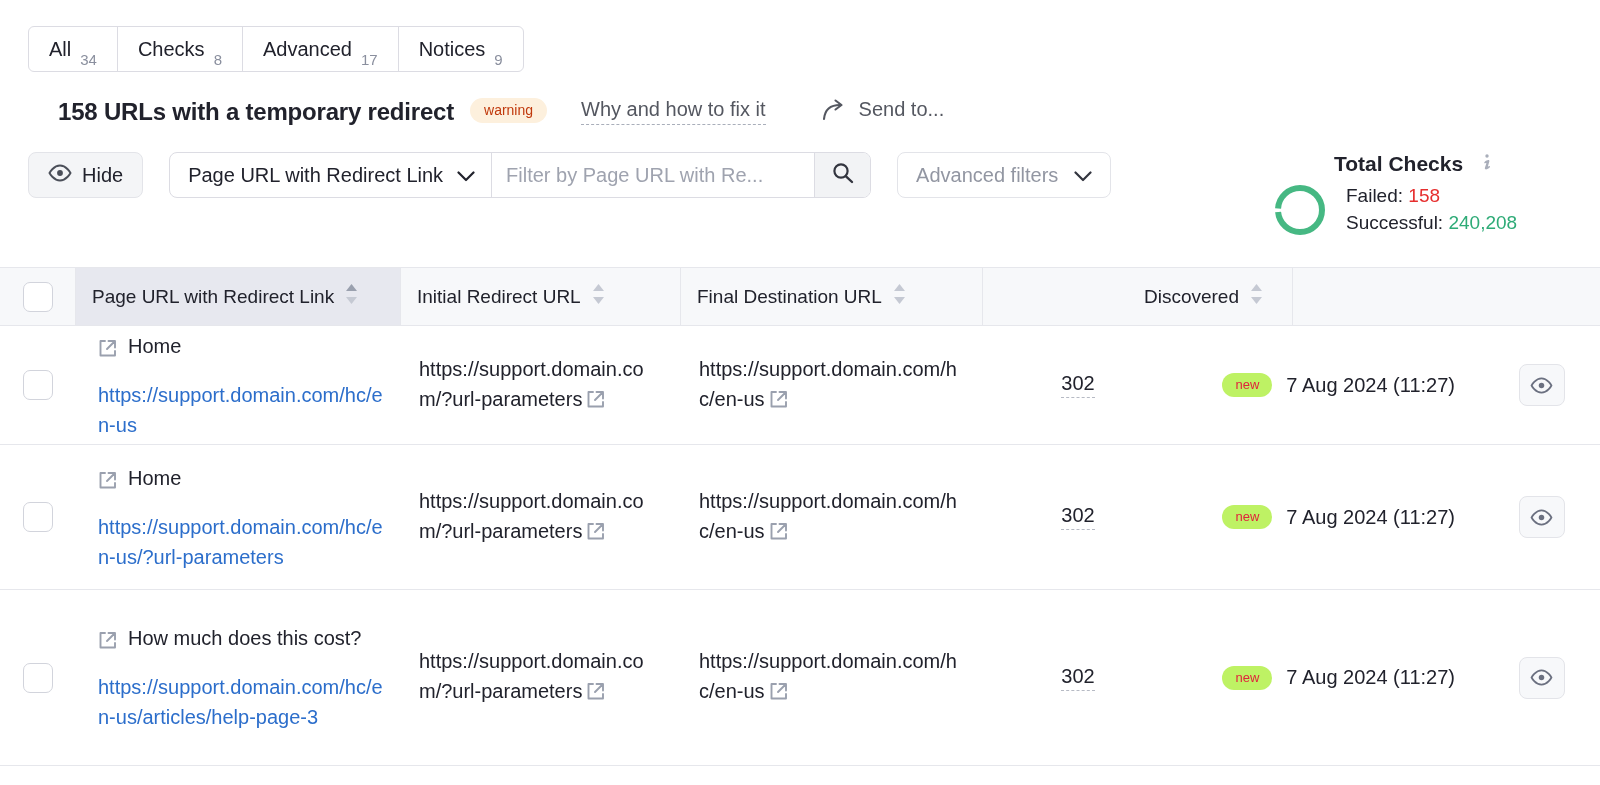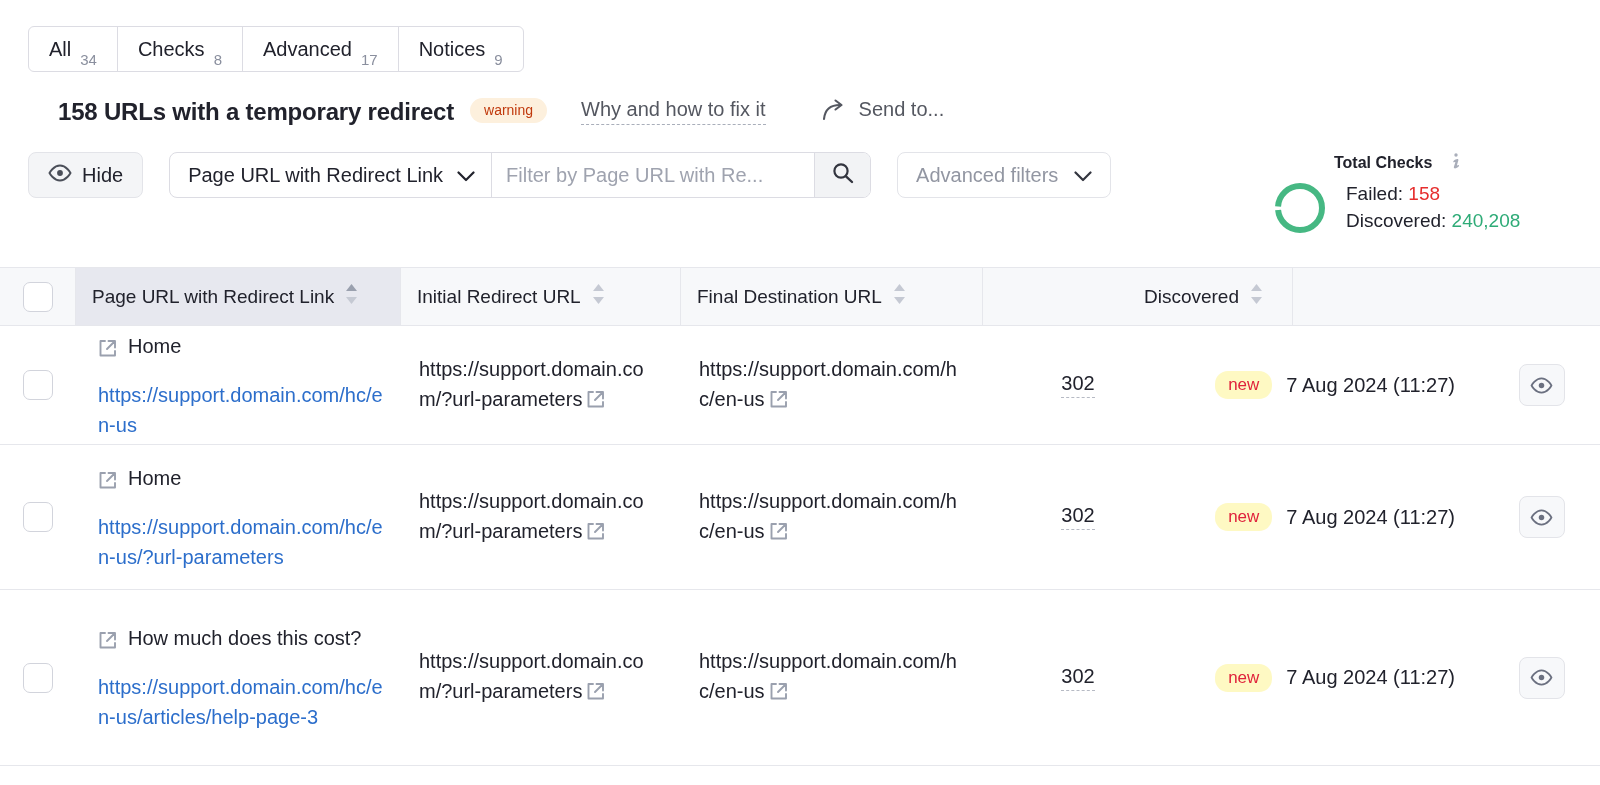--- a/index.html
+++ b/index.html
@@ -107,21 +107,21 @@
     white-space: nowrap;
   }
 
   
   .total-checks {
     position: absolute; top: 152px; right: 28px;
     width: 300px;
   }
   .tc-title {
     display: flex; align-items: center; gap: 16px;
-    font-size: 16px; font-weight: bold; color: #21222c;
+    font-size: 21px; font-weight: bold; color: #21222c;
     margin-left: 62px;
   }
   .tc-body { display: flex; align-items: center; gap: 18px; margin-top: 6px; }
   .donut { width: 56px; height: 56px; flex: none; }
   .tc-lines { font-size: 19px; line-height: 1.42; }
   .tc-fail-num { color: #e62e2e; }
   .tc-succ-num { color: #2eab77; }
 
   
   .table { position: absolute; top: 267px; left: 0; width: 1600px; }
@@ -190,22 +190,22 @@
     font-size: 20px; line-height: 1.5; color: #21222c; word-break: break-all;
   }
   .plain-url .ext { display: inline-block; vertical-align: -3px; margin-left: 4px; }
 
   .status-code {
     font-size: 20px; color: #21222c;
     border-bottom: 1.5px dashed #b6bac4;
     padding-bottom: 2px; cursor: pointer;
   }
   .badge-new {
-    background: #fef9c3; color: #e0233c;
-    font-size: 17px; border-radius: 13px;
+    background: #bef264; color: #e0233c;
+    font-size: 13px; border-radius: 13px;
     padding: 5px 13px 6px; line-height: 1;
   }
   .disc-date { font-size: 20px; color: #21222c; white-space: nowrap; }
 
   .eye-btn {
     width: 46px; height: 42px;
     border: 1px solid #e3e4e9; border-radius: 8px;
     background: #f7f8fa;
     display: flex; align-items: center; justify-content: center;
     cursor: pointer;
@@ -307,21 +307,21 @@
       <svg width="56" height="56" viewBox="0 0 56 56">
         <circle cx="28" cy="28" r="22" fill="none" stroke="#46b883" stroke-width="6" stroke-dasharray="134.5 3.7" stroke-dashoffset="33.6" stroke-linecap="butt" transform="rotate(-90 28 28)"></circle>
       </svg>
     </span>
     <span class="tc-lines">
       <div>
         <span>Failed:</span>
         <span class="tc-fail-num">158</span>
       </div>
       <div>
-        <span>Discovered:</span>
+        <span>Successful:</span>
         <span class="tc-succ-num">240,208</span>
       </div>
     </span>
   </div>
 </div>
 
 <div class="table">
 
   <div class="thead">
     <div class="th col-check">

